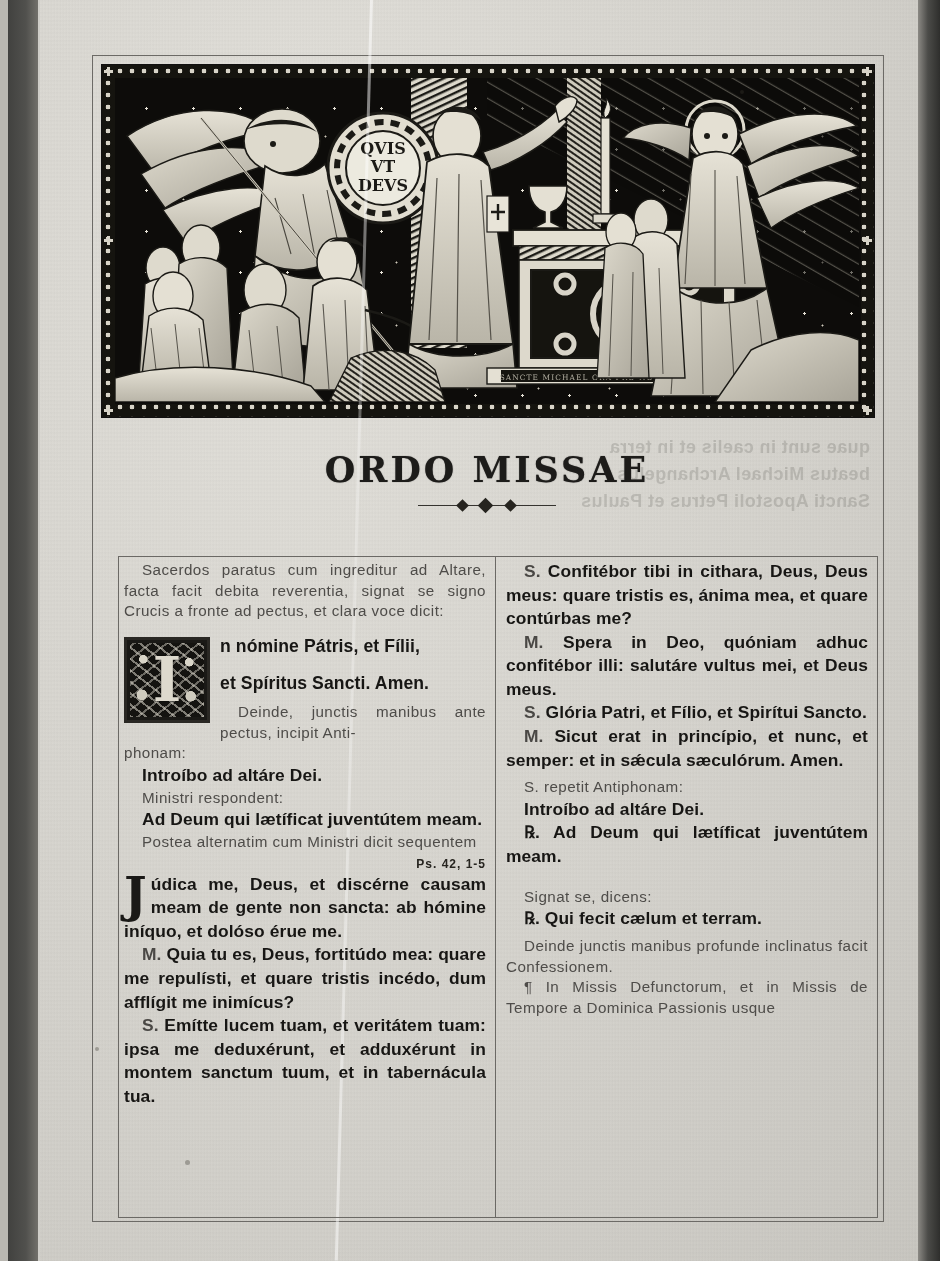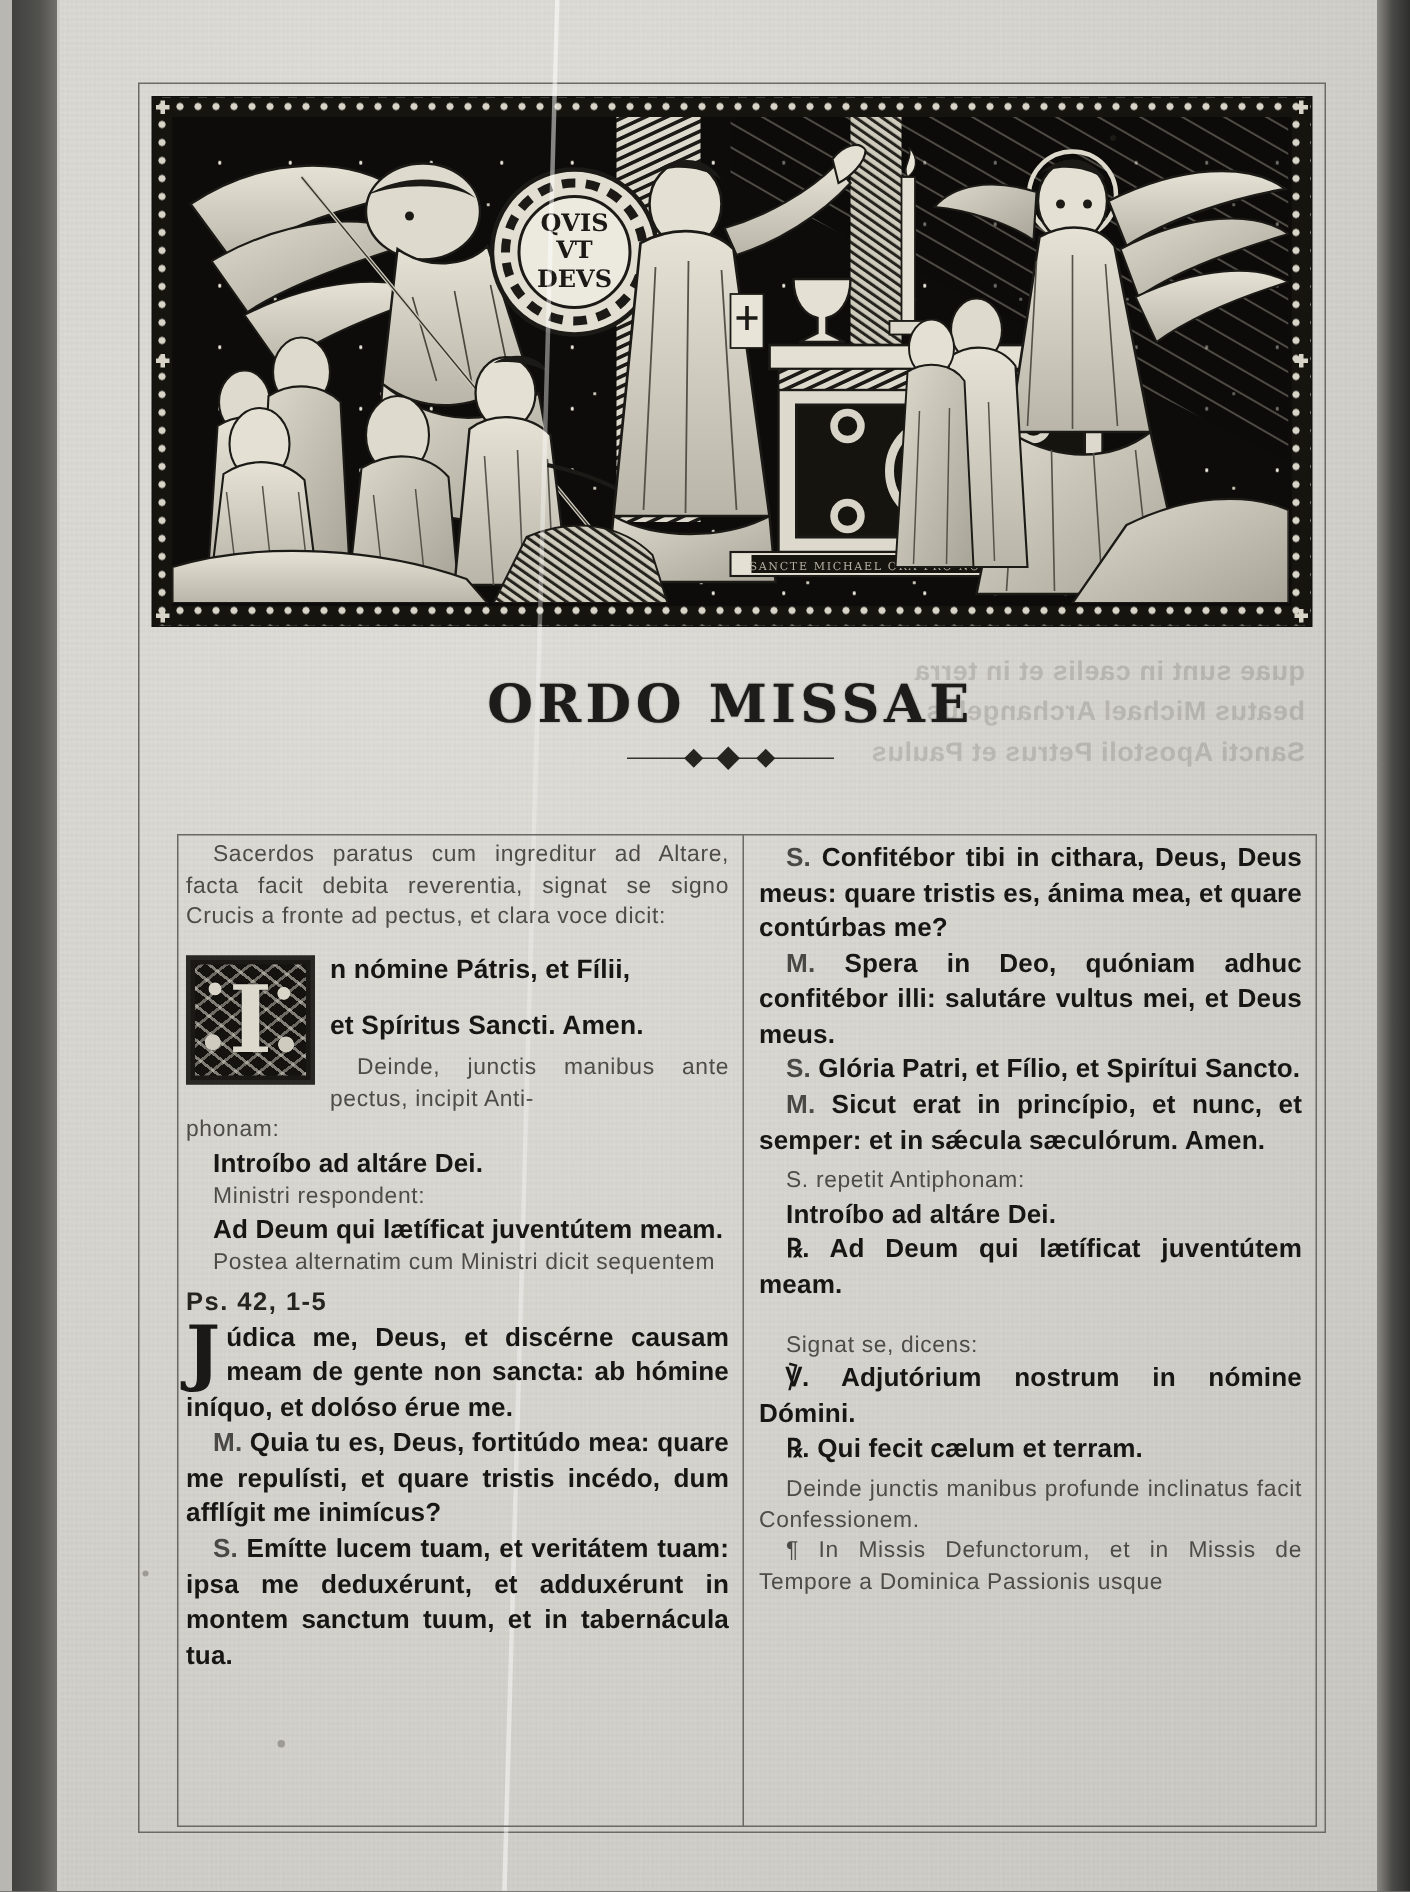--- a/index.html
+++ b/index.html
@@ -201,23 +201,23 @@
   .body {
     font-weight: 700;
     text-indent: 18px;
     letter-spacing: .1px;
   }
   .body.noind { text-indent: 0; }
 
   .resp { color: #4a4845; font-weight: 700; }
 
   .psalm-head {
-    text-align: left;
-    font-weight: 700;
-    font-size: 17px;
+    text-align: right;
+    font-weight: 700;
+    font-size: 12px;
     letter-spacing: 1px;
     margin-top: 4px;
     color: #26241f;
   }
 
   
   .dropcap-para { position: relative; min-height: 106px; }
   .dropcap {
     float: left;
     width: 86px; height: 86px;
@@ -554,24 +554,20 @@
       <p class="rubric" style="margin-top:5px">S. repetit Antiphonam:</p>
       <p class="body">Introíbo ad altáre Dei.</p>
 
       <p class="body">
         <span>℞.</span>
         <span>Ad Deum qui lætíficat juventútem meam.</span>
       </p>
 
       <p class="rubric" style="margin-top:18px">Signat se, dicens:</p>
 
-      <p class="body">
-        <span>℣.</span>
-        <span>Adjutórium nostrum in nómine Dómini.</span>
-      </p>
 
       <p class="body">
         <span>℞.</span>
         <span>Qui fecit cælum et terram.</span>
       </p>
 
       <p class="rubric" style="margin-top:5px">Deinde junctis manibus profunde inclinatus facit Confessionem.</p>
 
       <p class="rubric">
         <span>¶</span>

